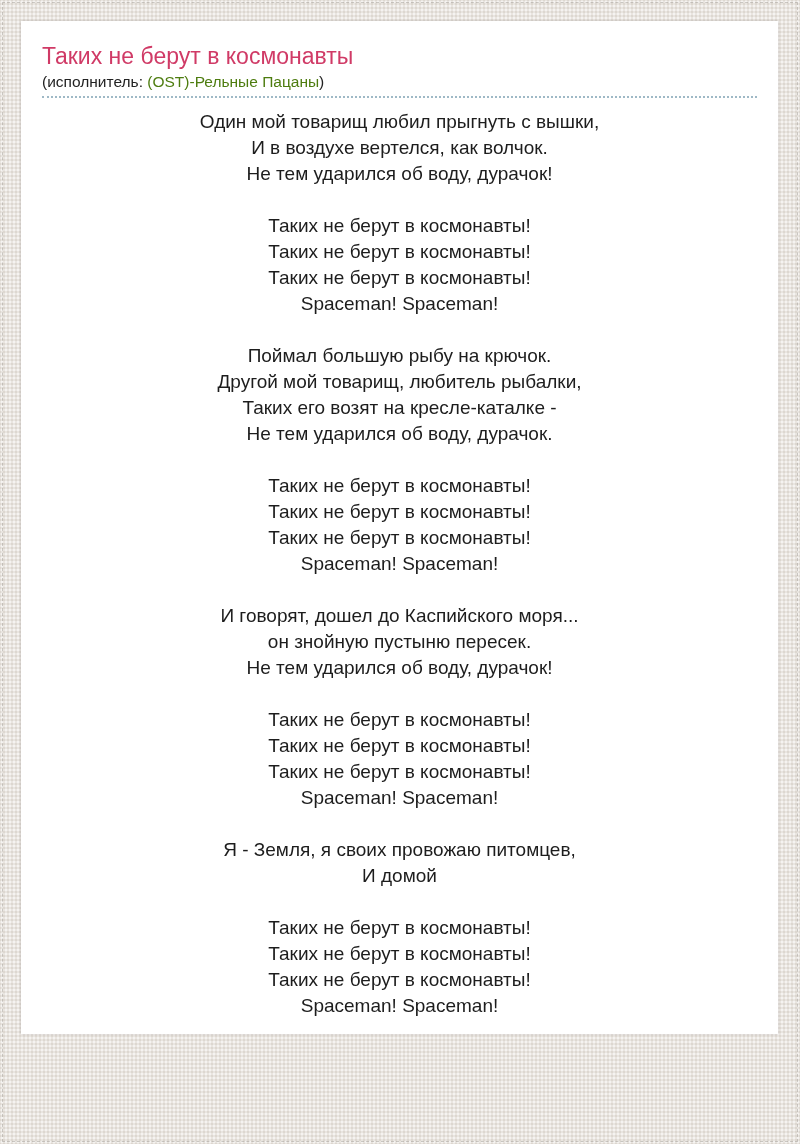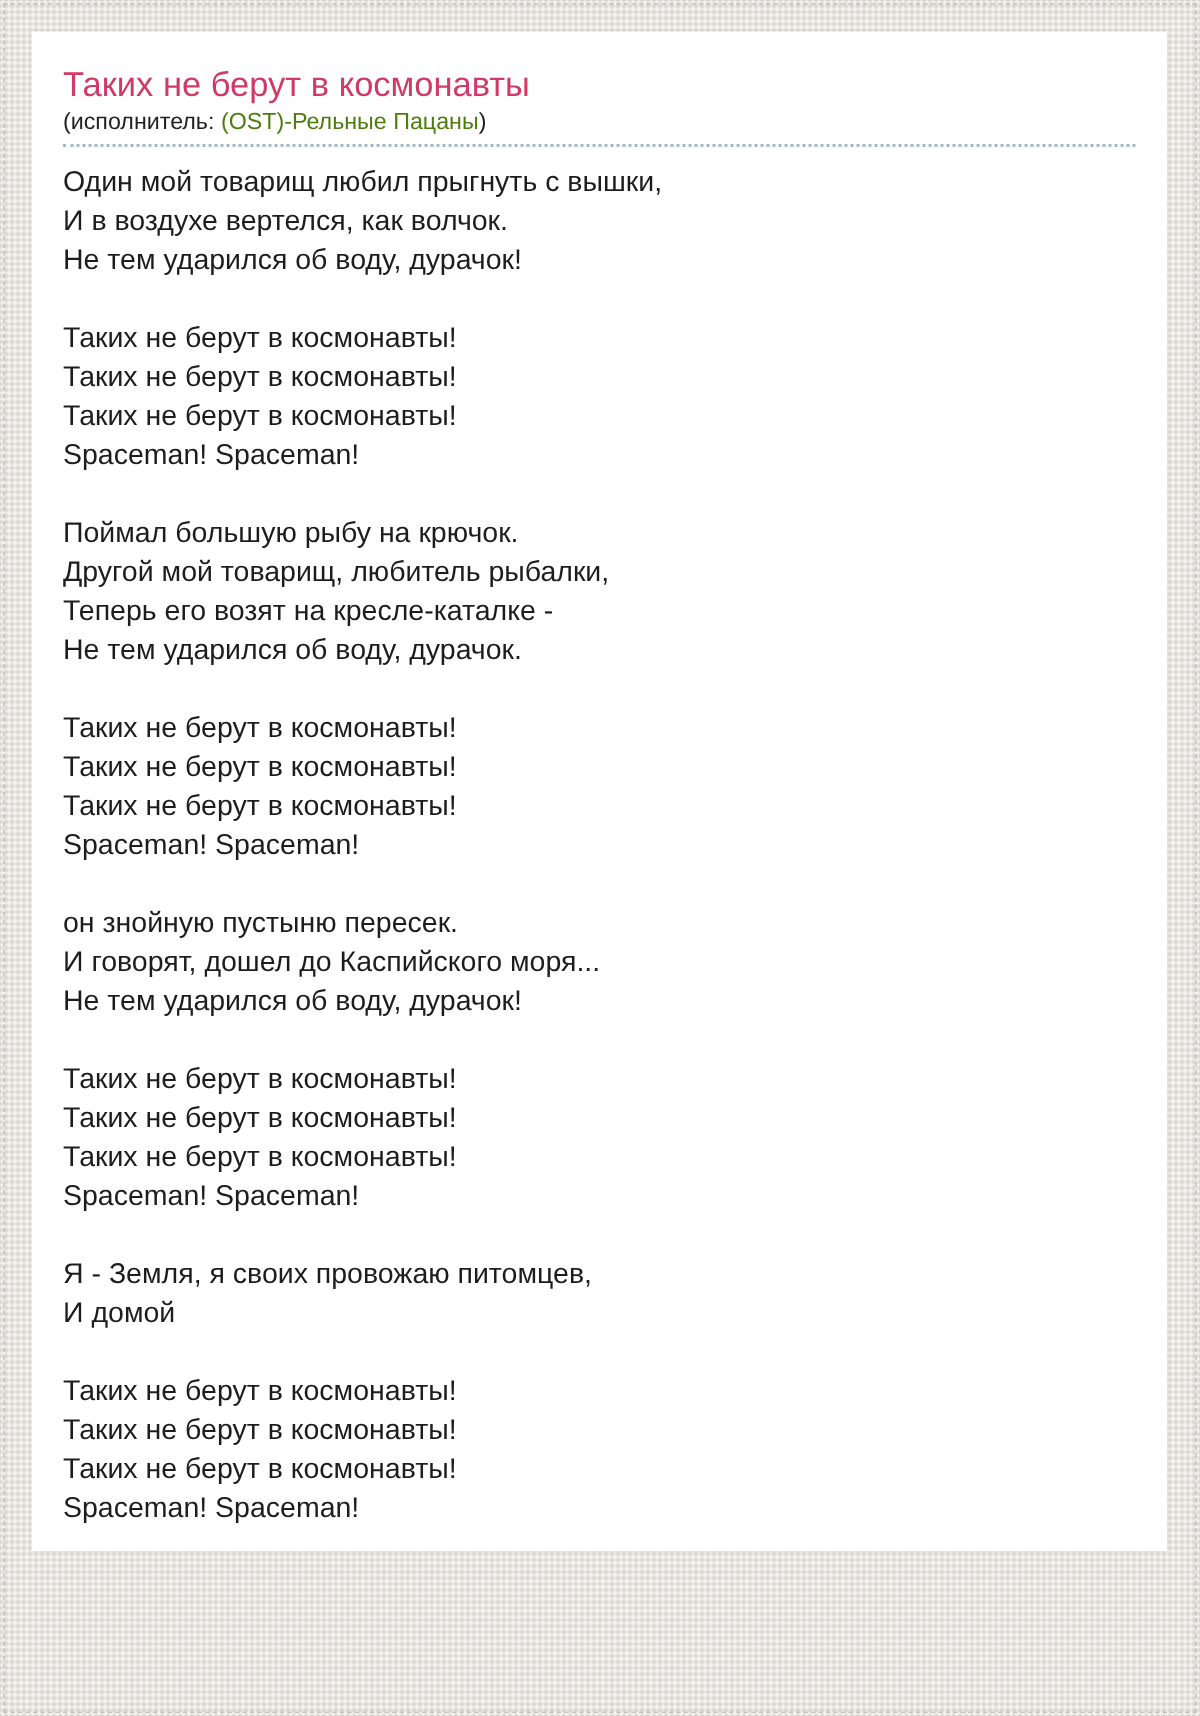--- a/index.html
+++ b/index.html
@@ -59,20 +59,21 @@
     cursor: pointer;
   }
   .lyrics {
     margin-top: 11px;
     font-size: 19px;
     line-height: 26px;
     color: #1d1d1d;
   }
   .stanza {
     margin: 0 0 26px 0;
+    text-align: center;
   }
   .stanza:last-child {
     margin-bottom: 0;
   }
   .lyric-line {
     height: 26px;
     white-space: nowrap;
   }
   .logo {
     position: absolute;
@@ -121,32 +122,32 @@
       </div>
       <div class="stanza">
         <div class="lyric-line">Таких не берут в космонавты!</div>
         <div class="lyric-line">Таких не берут в космонавты!</div>
         <div class="lyric-line">Таких не берут в космонавты!</div>
         <div class="lyric-line">Spaceman! Spaceman!</div>
       </div>
       <div class="stanza">
         <div class="lyric-line">Поймал большую рыбу на крючок.</div>
         <div class="lyric-line">Другой мой товарищ, любитель рыбалки,</div>
-        <div class="lyric-line">Теперь его возят на кресле-каталке -</div>
+        <div class="lyric-line">Таких его возят на кресле-каталке -</div>
         <div class="lyric-line">Не тем ударился об воду, дурачок.</div>
       </div>
       <div class="stanza">
         <div class="lyric-line">Таких не берут в космонавты!</div>
         <div class="lyric-line">Таких не берут в космонавты!</div>
         <div class="lyric-line">Таких не берут в космонавты!</div>
         <div class="lyric-line">Spaceman! Spaceman!</div>
       </div>
       <div class="stanza">
+        <div class="lyric-line">И говорят, дошел до Каспийского моря...</div>
         <div class="lyric-line">он знойную пустыню пересек.</div>
-        <div class="lyric-line">И говорят, дошел до Каспийского моря...</div>
         <div class="lyric-line">Не тем ударился об воду, дурачок!</div>
       </div>
       <div class="stanza">
         <div class="lyric-line">Таких не берут в космонавты!</div>
         <div class="lyric-line">Таких не берут в космонавты!</div>
         <div class="lyric-line">Таких не берут в космонавты!</div>
         <div class="lyric-line">Spaceman! Spaceman!</div>
       </div>
       <div class="stanza">
         <div class="lyric-line">Я - Земля, я своих провожаю питомцев,</div>

